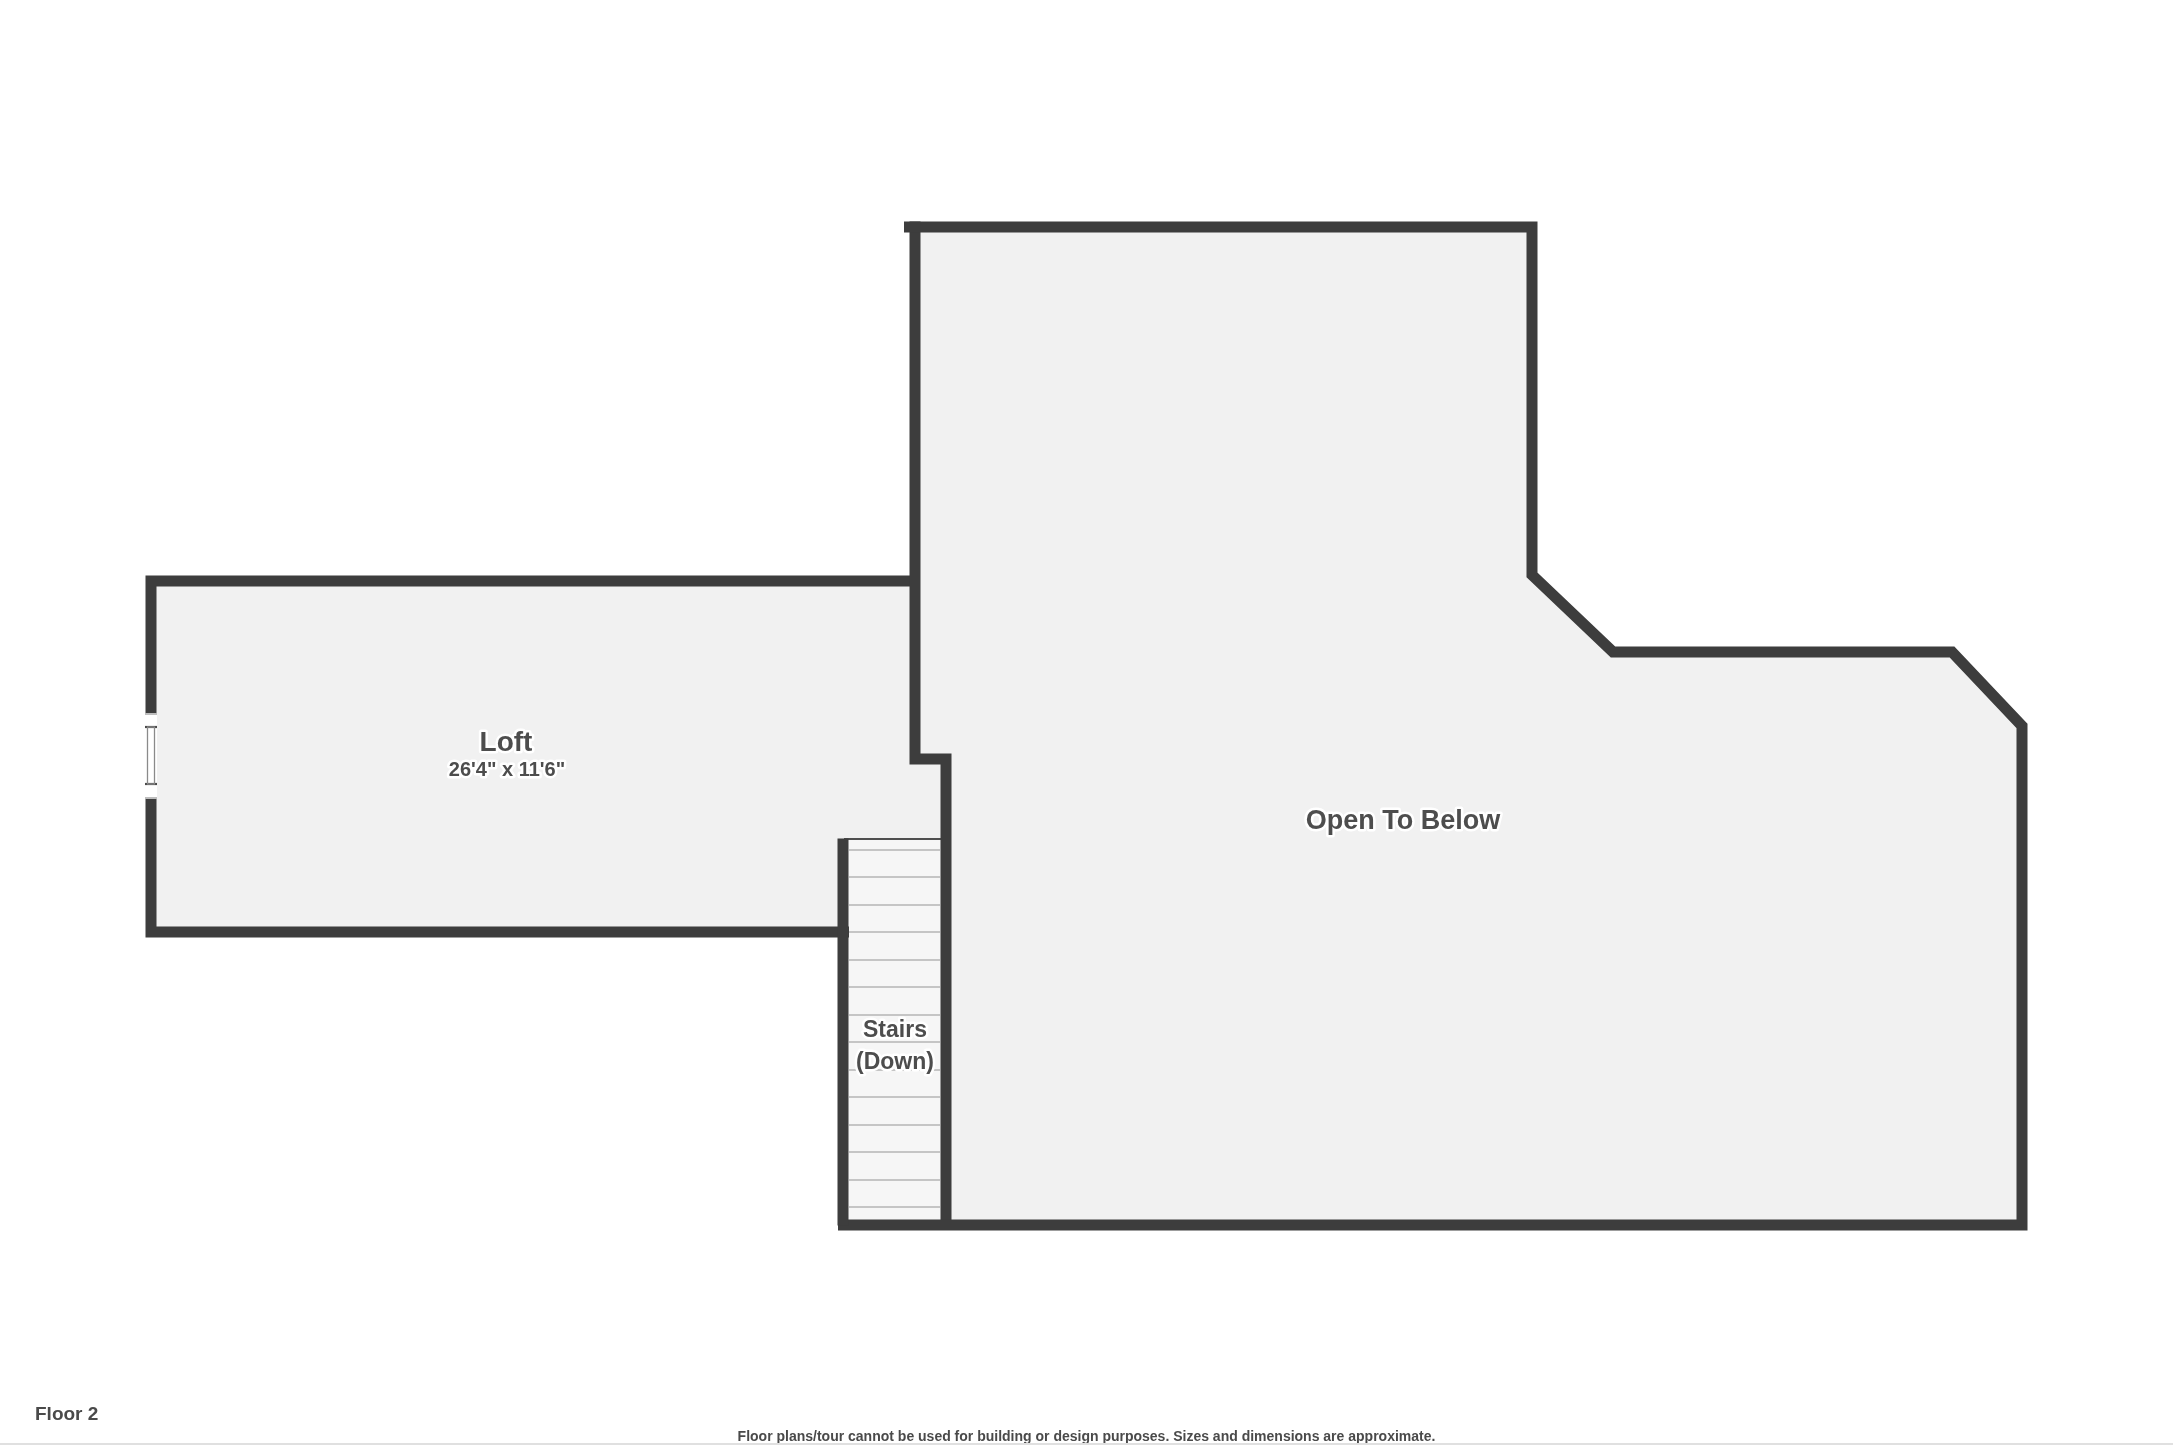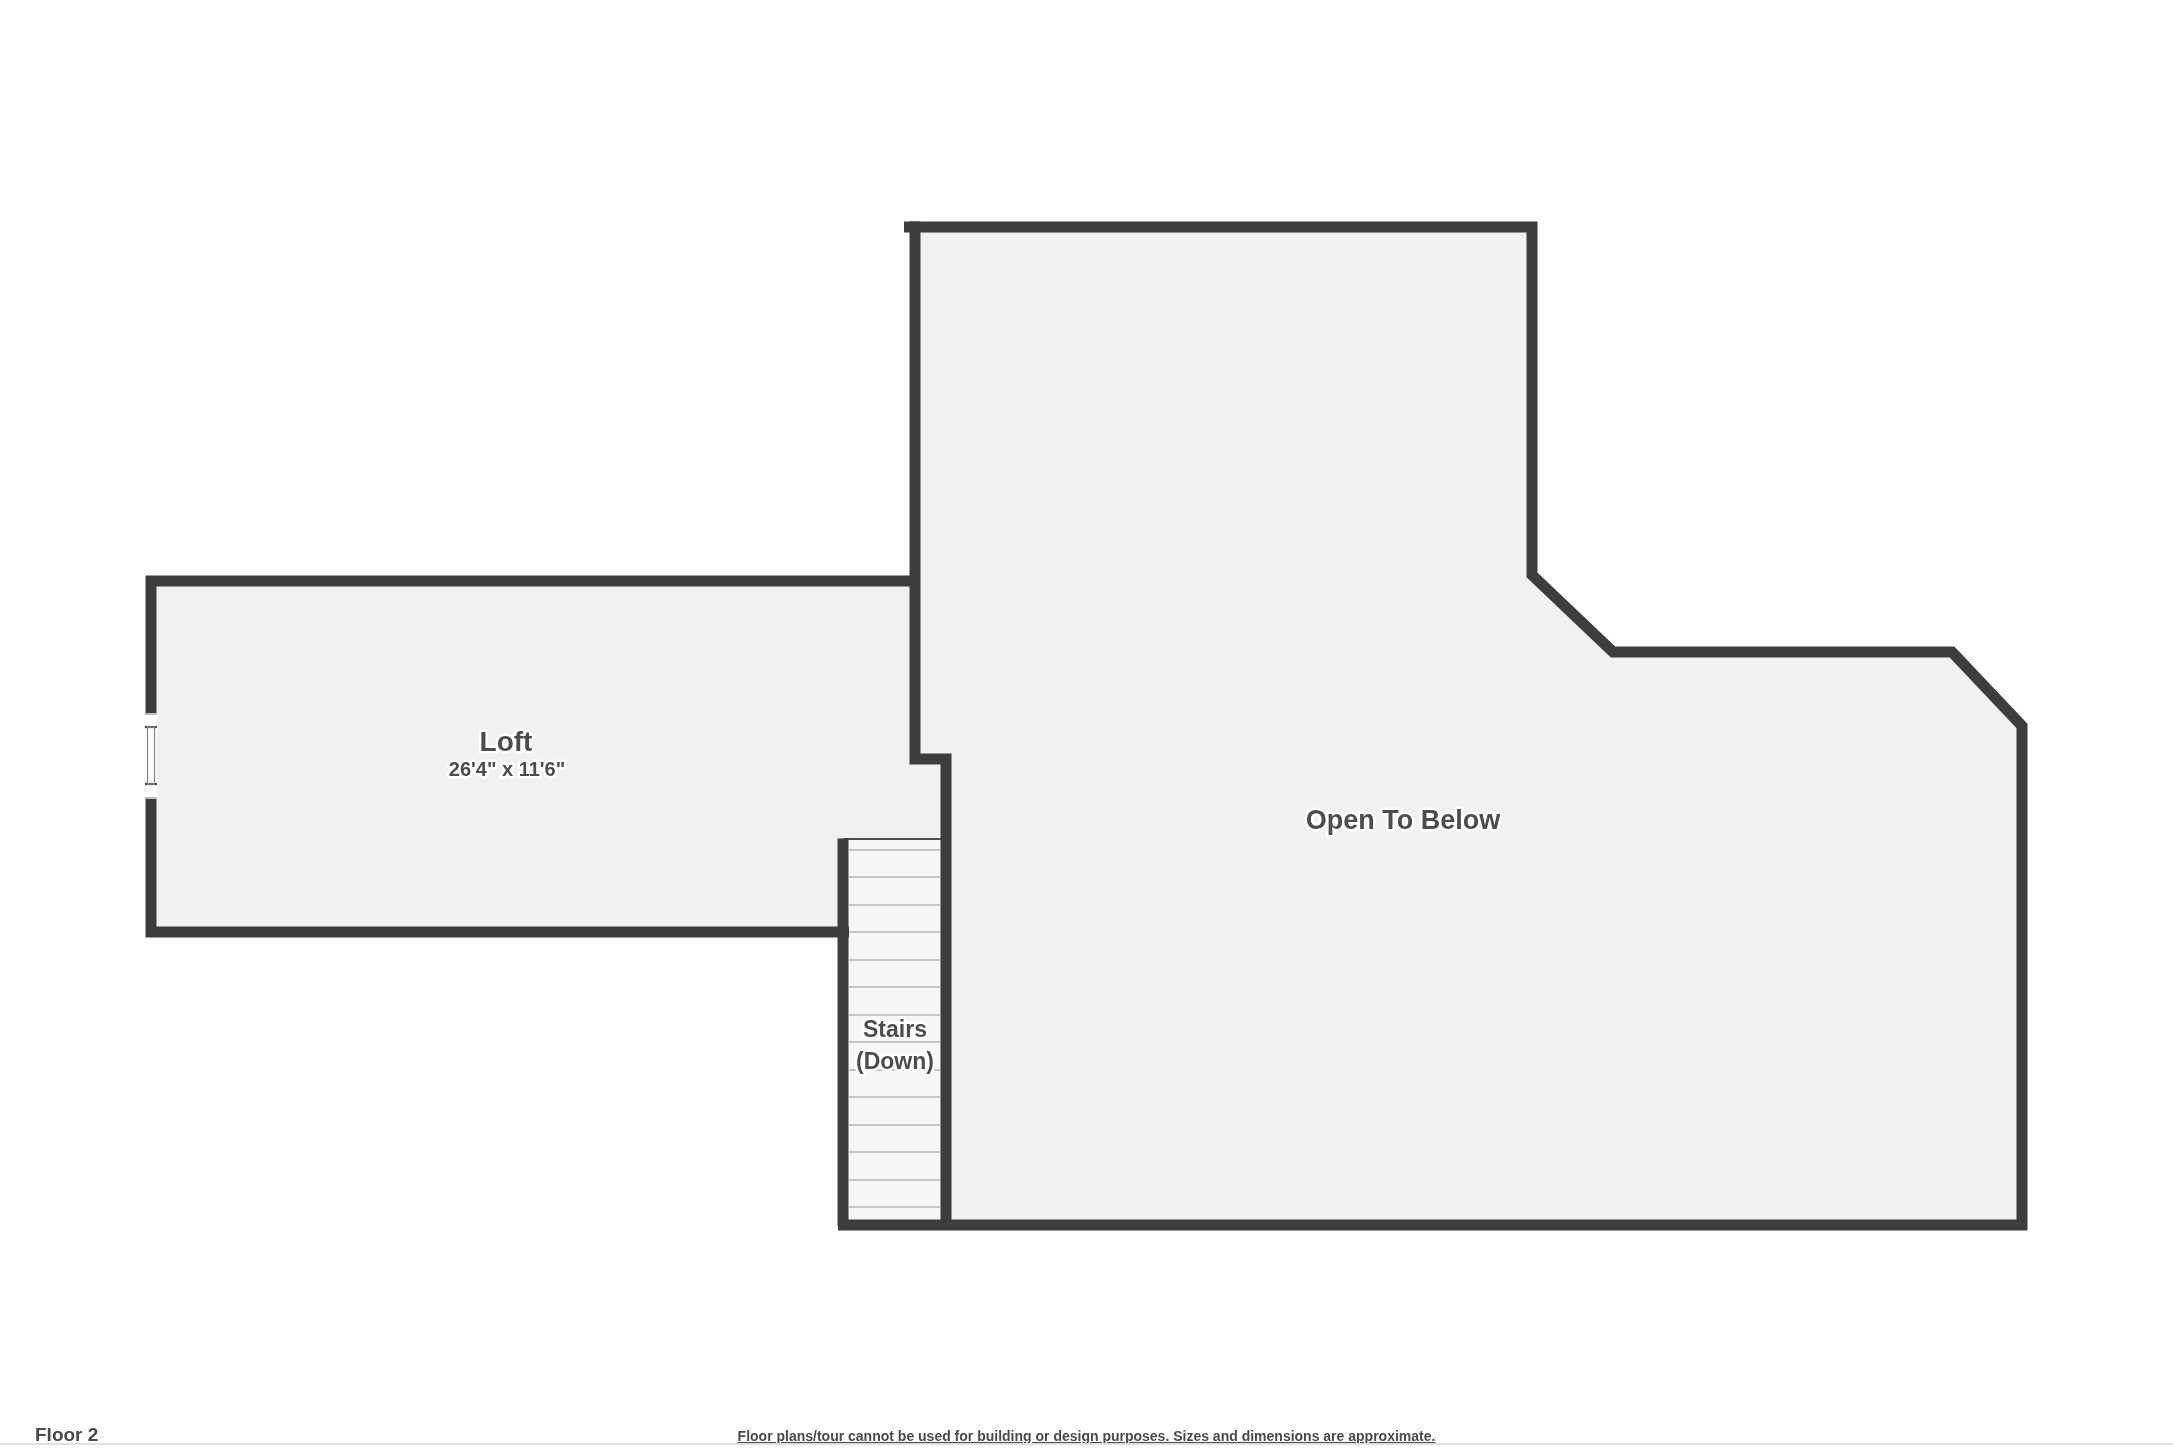--- a/index.html
+++ b/index.html
@@ -47,26 +47,25 @@
   .room-name  { font-size: 28px; }
   .room-dims  { font-size: 20px; }
   .stairs-txt { font-size: 23px; }
   .otb-name   { font-size: 27px; }
 
   
   .floor-label {
     position: absolute; left: 35px; top: 1404px;
     font-size: 19px; font-weight: bold; color: var(--footer_text, #4a4a4a);
     line-height: 1;
-    margin-top: 21px;
   }
   .disclaimer {
     position: absolute; left: 0; top: 1428px; width: 2173px;
     text-align: center; font-size: 14px; font-weight: bold;
-    color: var(--footer_text, #4a4a4a); line-height: 1.2; text-decoration: underline;
+    color: var(--footer_text, #4a4a4a); line-height: 1.2;
   }
   .bottom-divider {
     position: absolute; left: 0; top: 1443px; width: 2173px; height: 2px;
     background: #e0e0e0;
   }
 </style>
 </head>
 <body>
 
 <div class="canvas">

